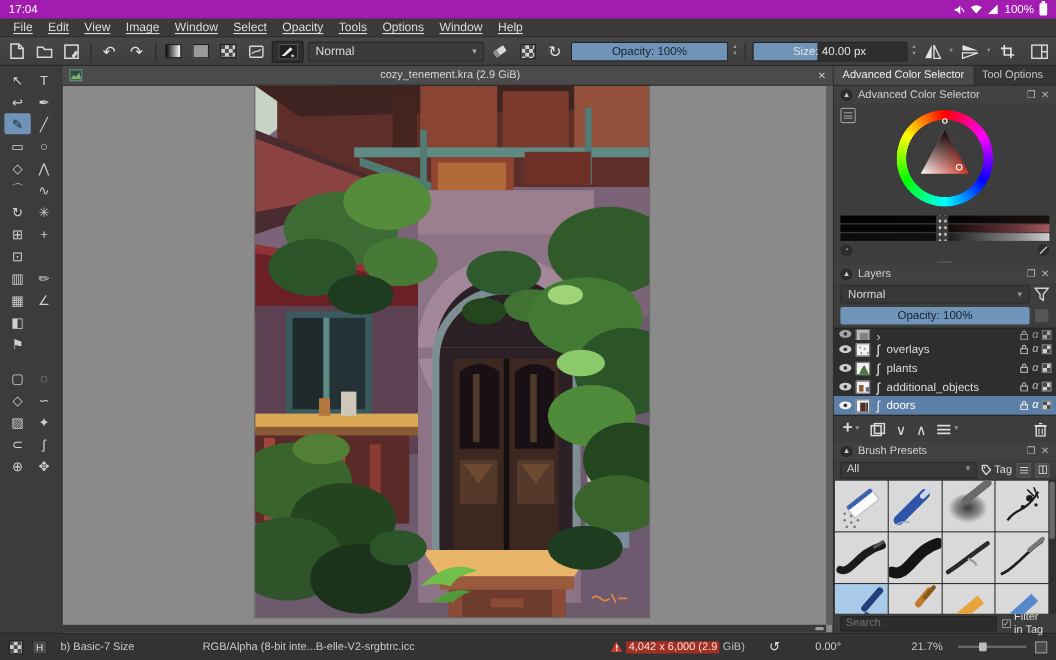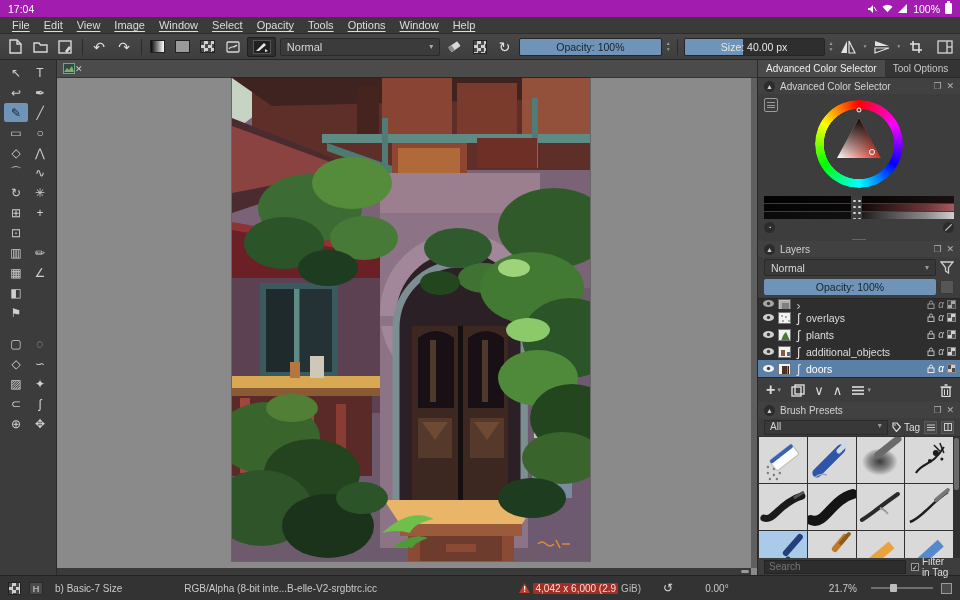--- a/index.html
+++ b/index.html
@@ -132,21 +132,21 @@
   
   .bottombar { height:25px; background:#333; border-top:1px solid #232323; display:flex; align-items:center; padding:0 8px; font-size:10px; color:#c9c9c9; }
   .bb-h { width:14px; height:13px; background:#4a4a4a; border:1px solid #2a2a2a; border-radius:2px; text-align:center; line-height:12px; color:#ddd; margin-left:8px; font-size:9px; }
   .bb-brush { margin-left:12px; }
   .bb-profile { margin-left:62px; }
   .bb-mem { margin-left:auto; display:flex; align-items:center; gap:3px; }
   .bb-mem .red { background:#a03026; color:#ffd9d4; padding:0 2px; border-radius:1px; }
   .bb-mem .gib { color:#bdbdbd; }
   .bb-rot { margin-left:22px; font-size:12px; color:#ddd; }
   .bb-deg { margin-left:32px; }
-  .bb-zoom { margin-left:100px; }
+  .bb-zoom { margin-left:64px; }
   .bb-zslider { margin-left:14px; width:62px; height:2px; background:#6e6e6e; position:relative; }
   .bb-zslider .zthumb { position:absolute; left:30%; top:-3px; width:7px; height:8px; background:#bdbdbd; border-radius:1px; }
   .bb-endic { margin-left:8px; width:11px; height:11px; border:1px solid #9a9a9a; background:#4a4a4a; }
 
   .eye { display:block; }
 </style>
 </head>
 <body>
 
 <svg width="0" height="0" style="position:absolute">
@@ -356,20 +356,21 @@
       <span class="tool">✥</span>
     </div>
   </div>
 
   <div class="center">
     <div class="doctab">
       <svg width="12" height="11" viewBox="0 0 12 11">
           <rect x="0.5" y="0.5" width="11" height="10" fill="#2e4a42" stroke="#6a8"></rect>
           <path d="M1 9 L4 5 L6 7 L9 3 L11 9 Z" fill="#7fb069"></path>
         </svg>
+      <span class="title">cozy_tenement.kra (2.9 GiB)</span>
       <span style="color:#c9c9c9;font-size:9px;">✕</span>
     </div>
     <div class="canvasarea">
       <div class="painting">
         <svg viewBox="0 0 358 483" preserveAspectRatio="none">
 
           <rect x="0" y="0" width="358" height="483" fill="#6e5a6d"></rect>
           <rect x="0" y="0" width="358" height="210" fill="#7b6377"></rect>
 
           <polygon points="0,0 70,0 0,55" fill="#c7d4c3"></polygon>

